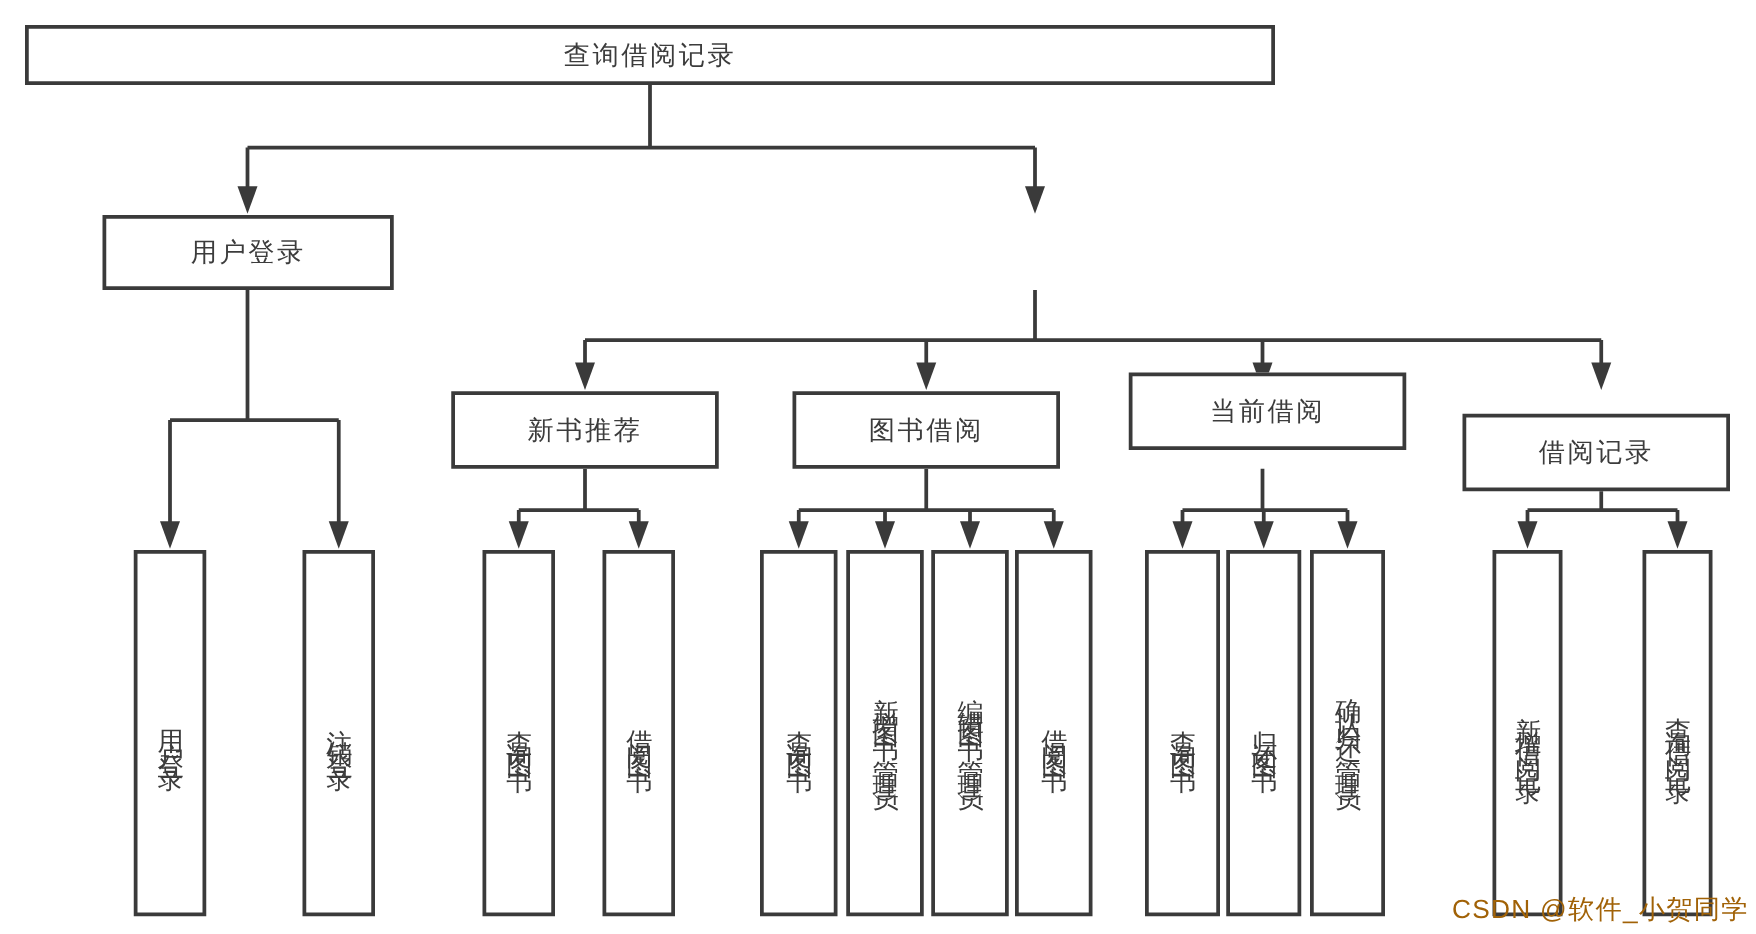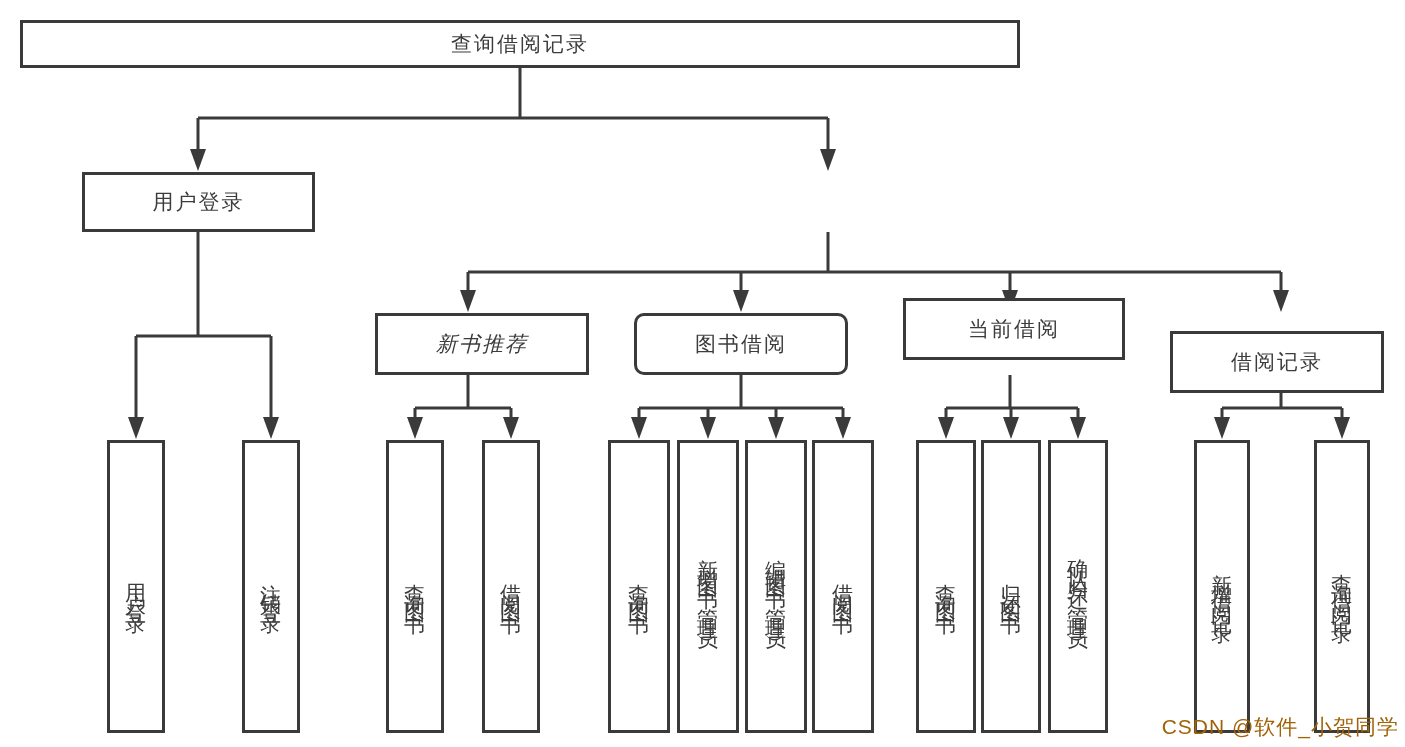--- a/index.html
+++ b/index.html
@@ -89,22 +89,22 @@
       <polygon points="1070,417 1086,417 1078,439"></polygon>
       <polygon points="1214,417 1230,417 1222,439"></polygon>
       <polygon points="1334,417 1350,417 1342,439"></polygon>
     </g>
   </svg>
 
   <div class="node" style="left:20px; top:20px; width:1000px; height:48px;">查询借阅记录</div>
 
   <div class="node" style="left:82px; top:172px; width:233px; height:60px;">用户登录</div>
 
-  <div class="node" style="left:375px; top:313px; width:214px; height:62px;font-style:italic;">新书推荐</div>
-  <div class="node" style="left:634px; top:313px; width:214px; height:62px;border-radius:10px;">图书借阅</div>
+  <div class="node" style="left:361px; top:313px; width:214px; height:62px;">新书推荐</div>
+  <div class="node" style="left:634px; top:313px; width:214px; height:62px;">图书借阅</div>
   <div class="node" style="left:903px; top:298px; width:222px; height:62px;font-family:Liberation Mono, monospace;">当前借阅</div>
   <div class="node" style="left:1170px; top:313px; width:214px; height:62px;margin-top:18px;">借阅记录</div>
 
   <div class="node v" style="left:107px; top:440px; width:58px; height:293px;">用户登录</div>
   <div class="node v" style="left:242px; top:440px; width:58px; height:293px;">注销登录</div>
 
   <div class="node v" style="left:386px; top:440px; width:58px; height:293px;">查询图书</div>
   <div class="node v" style="left:482px; top:440px; width:58px; height:293px;">借阅图书</div>
 
   <div class="node v" style="left:608px; top:440px; width:62px; height:293px;">查询图书</div>

